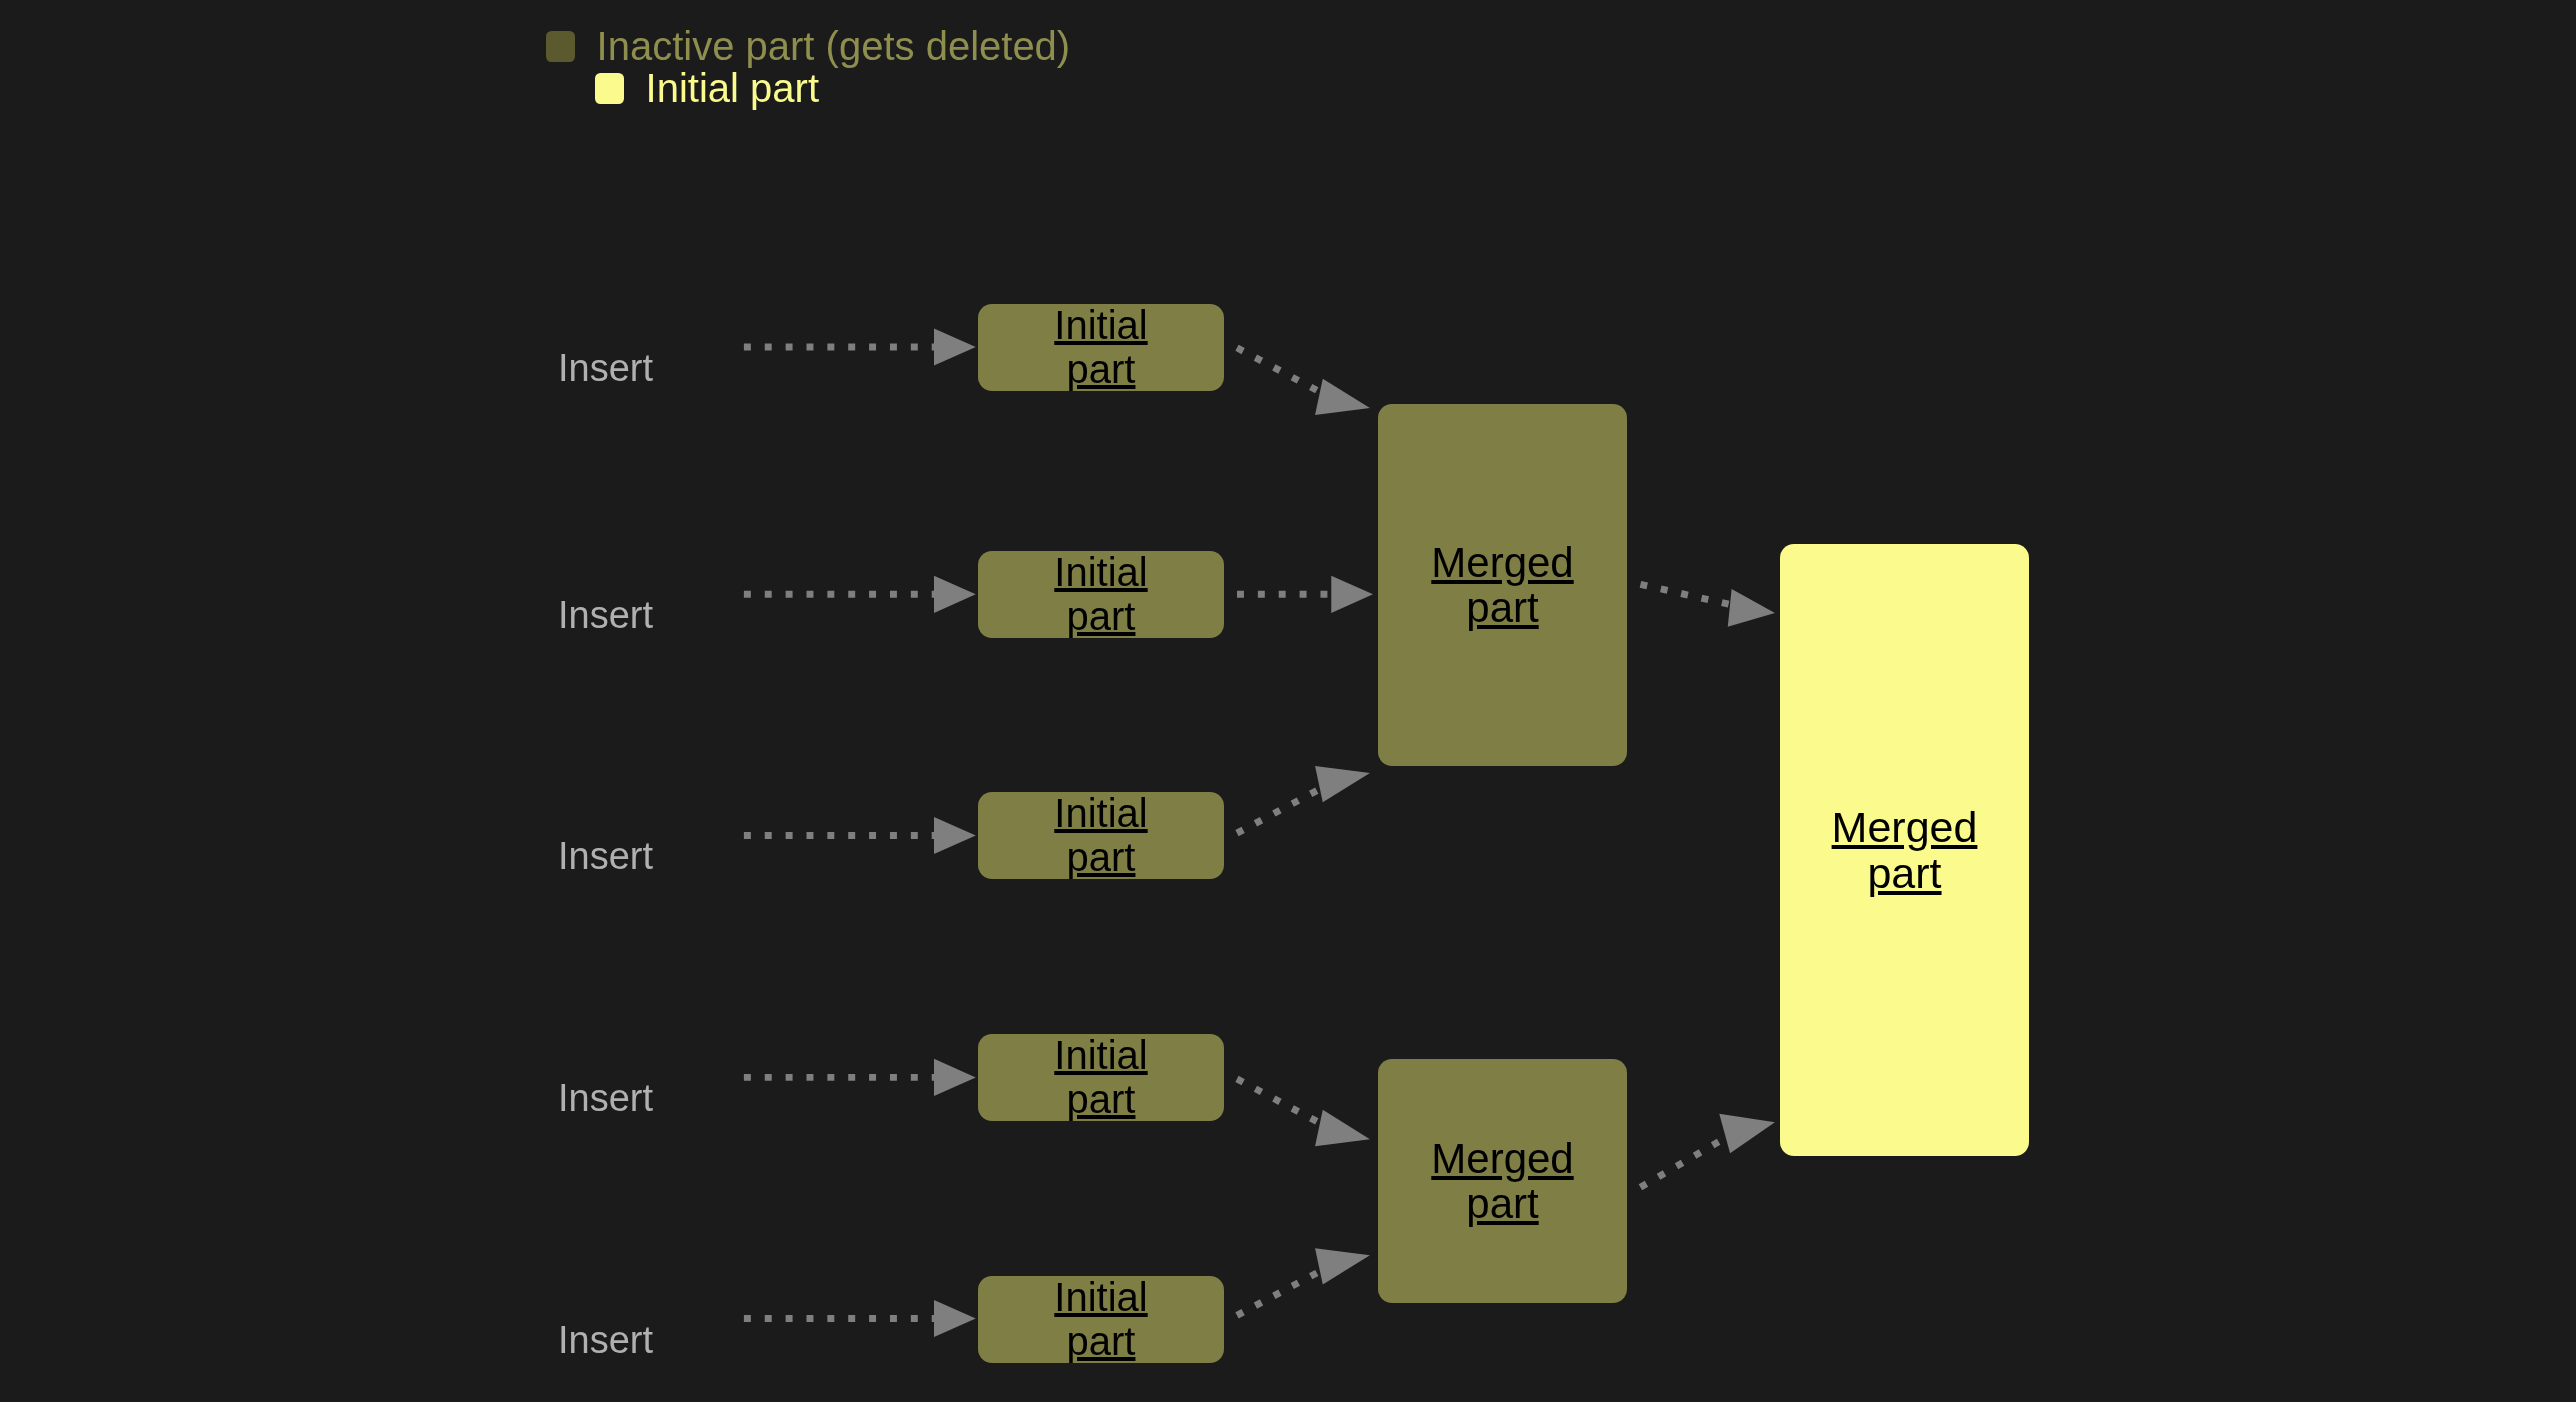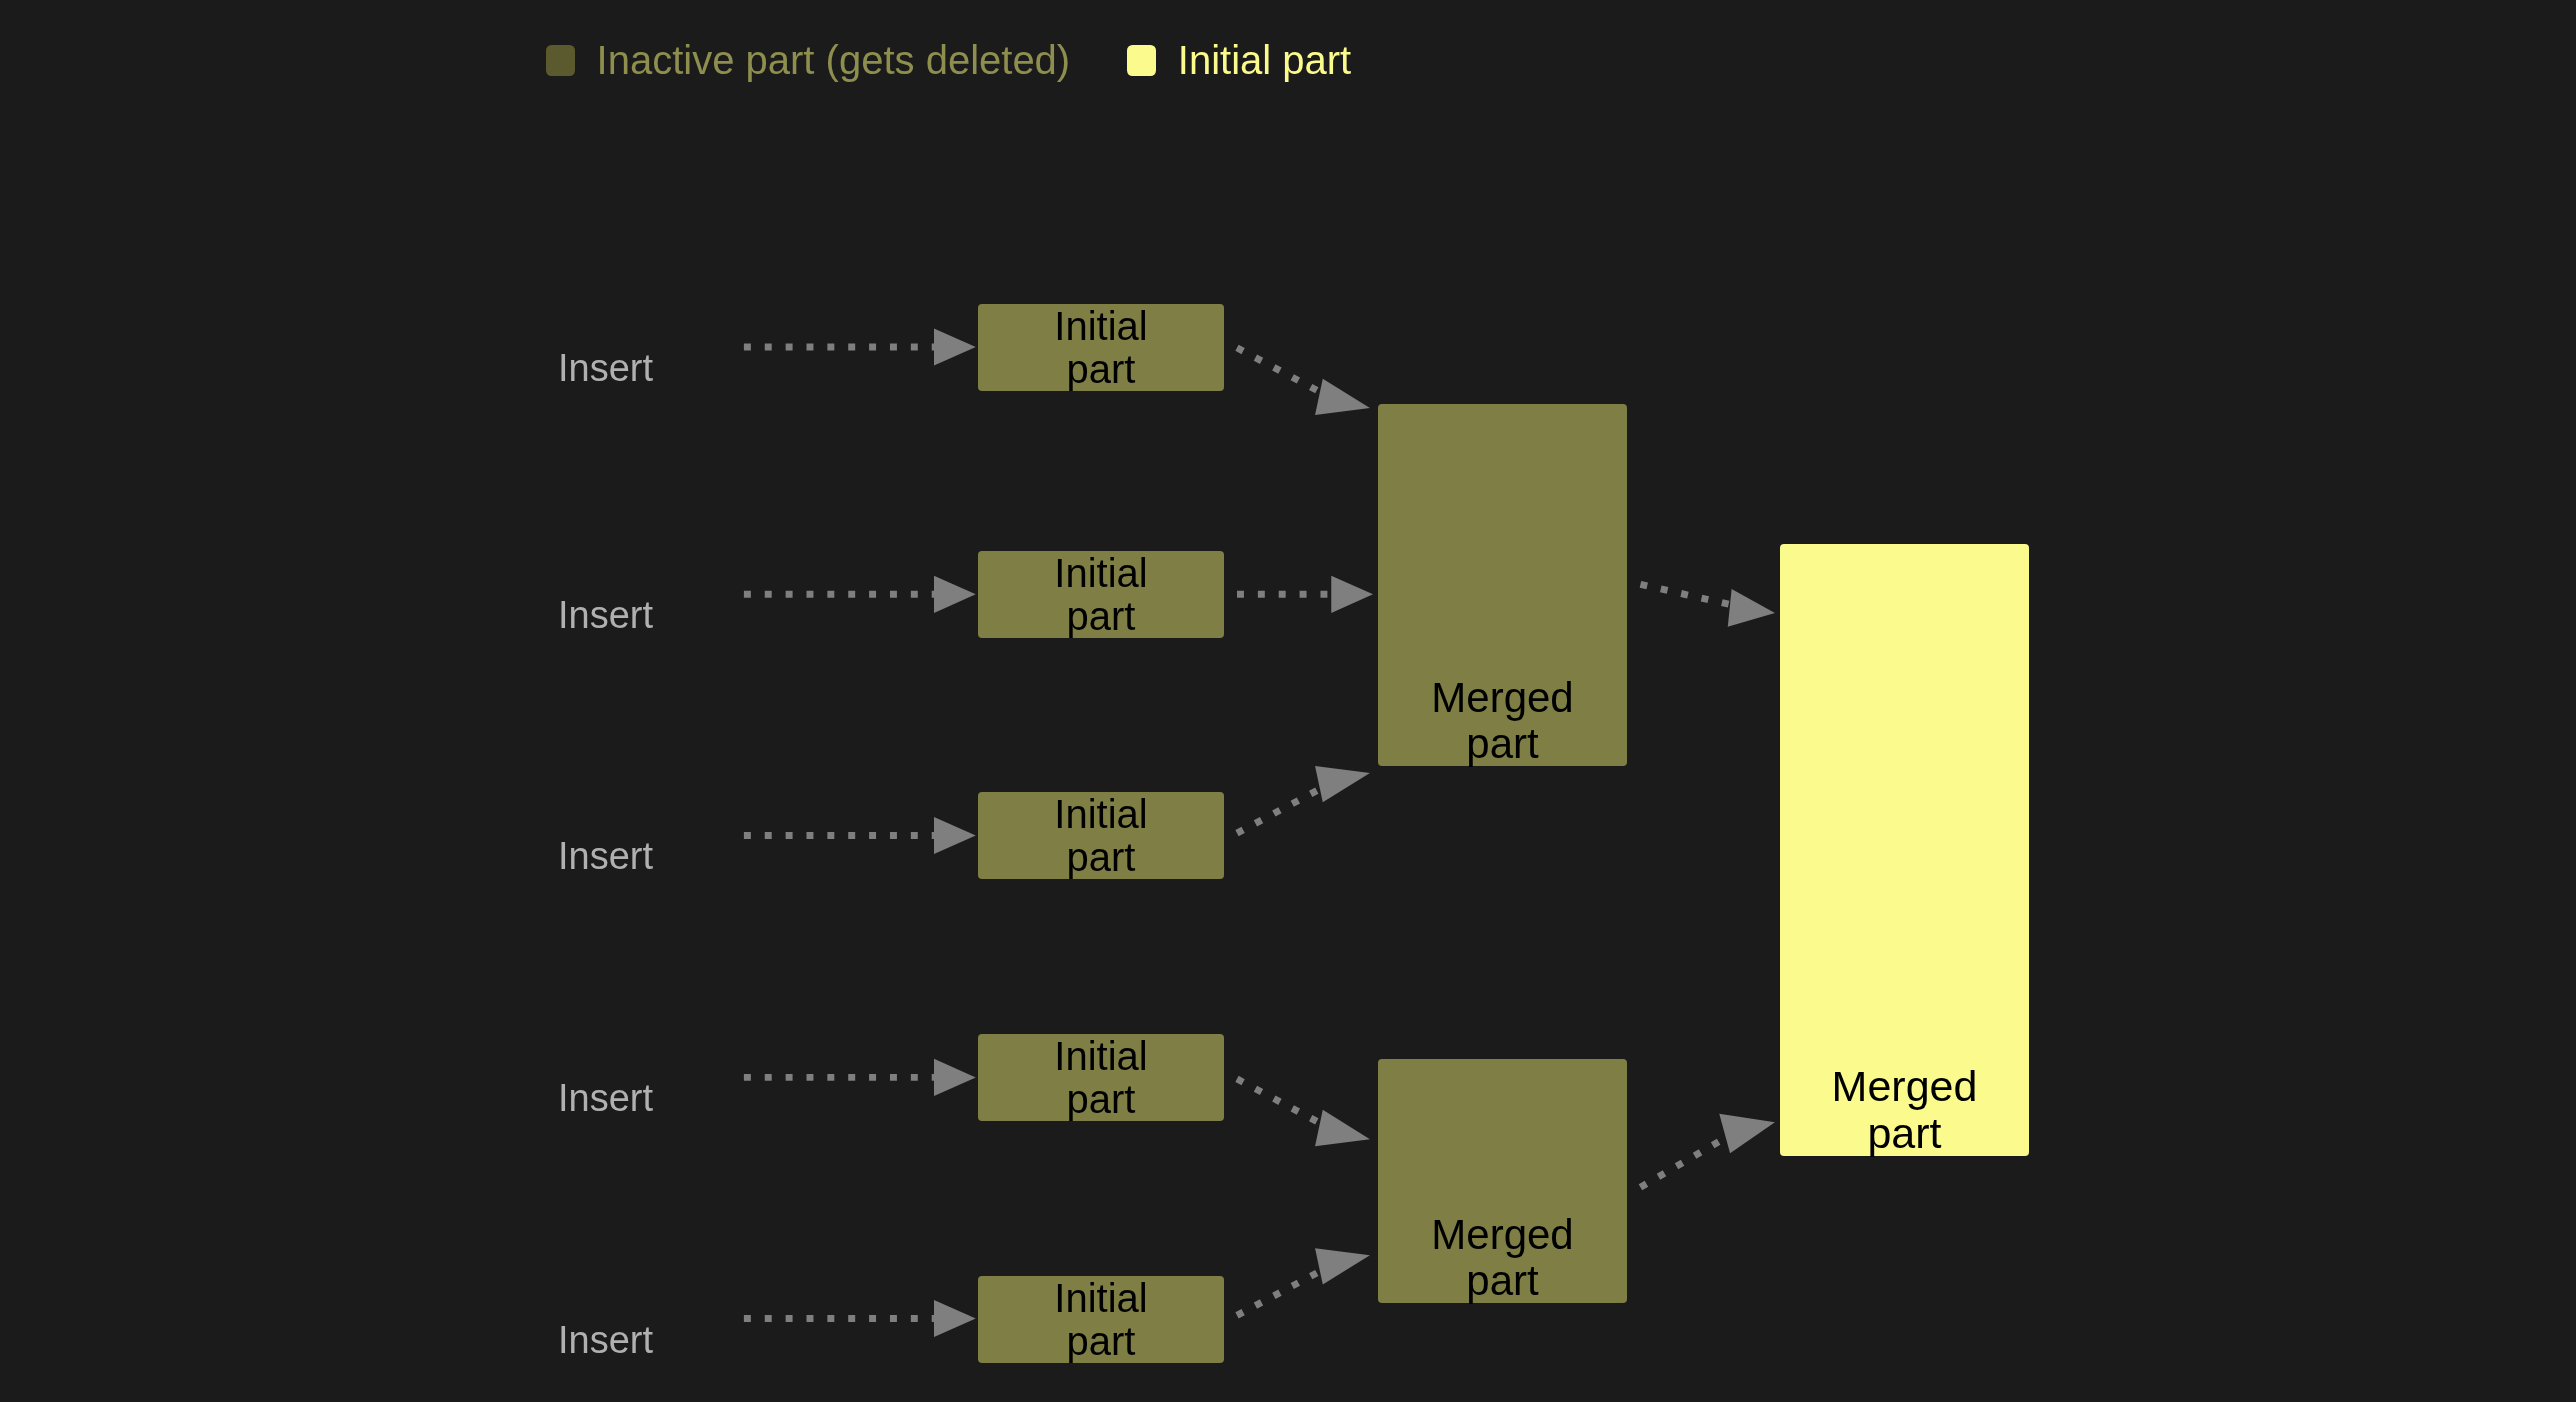--- a/index.html
+++ b/index.html
@@ -17,23 +17,24 @@
     font-family: "Liberation Sans", sans-serif;
     -webkit-font-smoothing: antialiased;
   }
 
   
   .legend {
     position: absolute;
     top: 26px;
     left: 546px;
     display: flex;
-    align-items: flex-end;
-    gap: 8px;
+    align-items: flex-start;
+    gap: 2px;
     height: 54px;
+    flex-direction: column;
   }
   .legend-entry {
     display: flex;
     align-items: center;
   }
   .legend-entry + .legend-entry { margin-left: 49px; }
   .legend-swatch {
     width: 29px;
     height: 31px;
     border-radius: 5.4px;
@@ -46,28 +47,29 @@
     font-size: 40px;
     line-height: 1;
     white-space: nowrap;
   }
   .legend-label.inactive { color: #8e8e4e; }
   .legend-label.active   { color: #fbfb8d; }
 
   
   .node {
     position: absolute;
-    border-radius: 4px;
+    border-radius: 14px;
     display: flex;
-    align-items: flex-end;
+    align-items: center;
     justify-content: center;
     text-align: center;
     color: #000000;
     line-height: 1.08;
     box-sizing: border-box;
+    text-decoration: underline;
   }
   .node.inactive { background: #7e7e45; }
   .node.active   { background: #fbfb8d; }
   .node-label { white-space: pre-line; display: block; }
 
   .node.initial      { width: 246px; height: 87px; font-size: 40px; }
   .node.merged-mid   { width: 249px; font-size: 42px; }
   .node.merged-final { width: 249px; font-size: 43px; }
 
   

